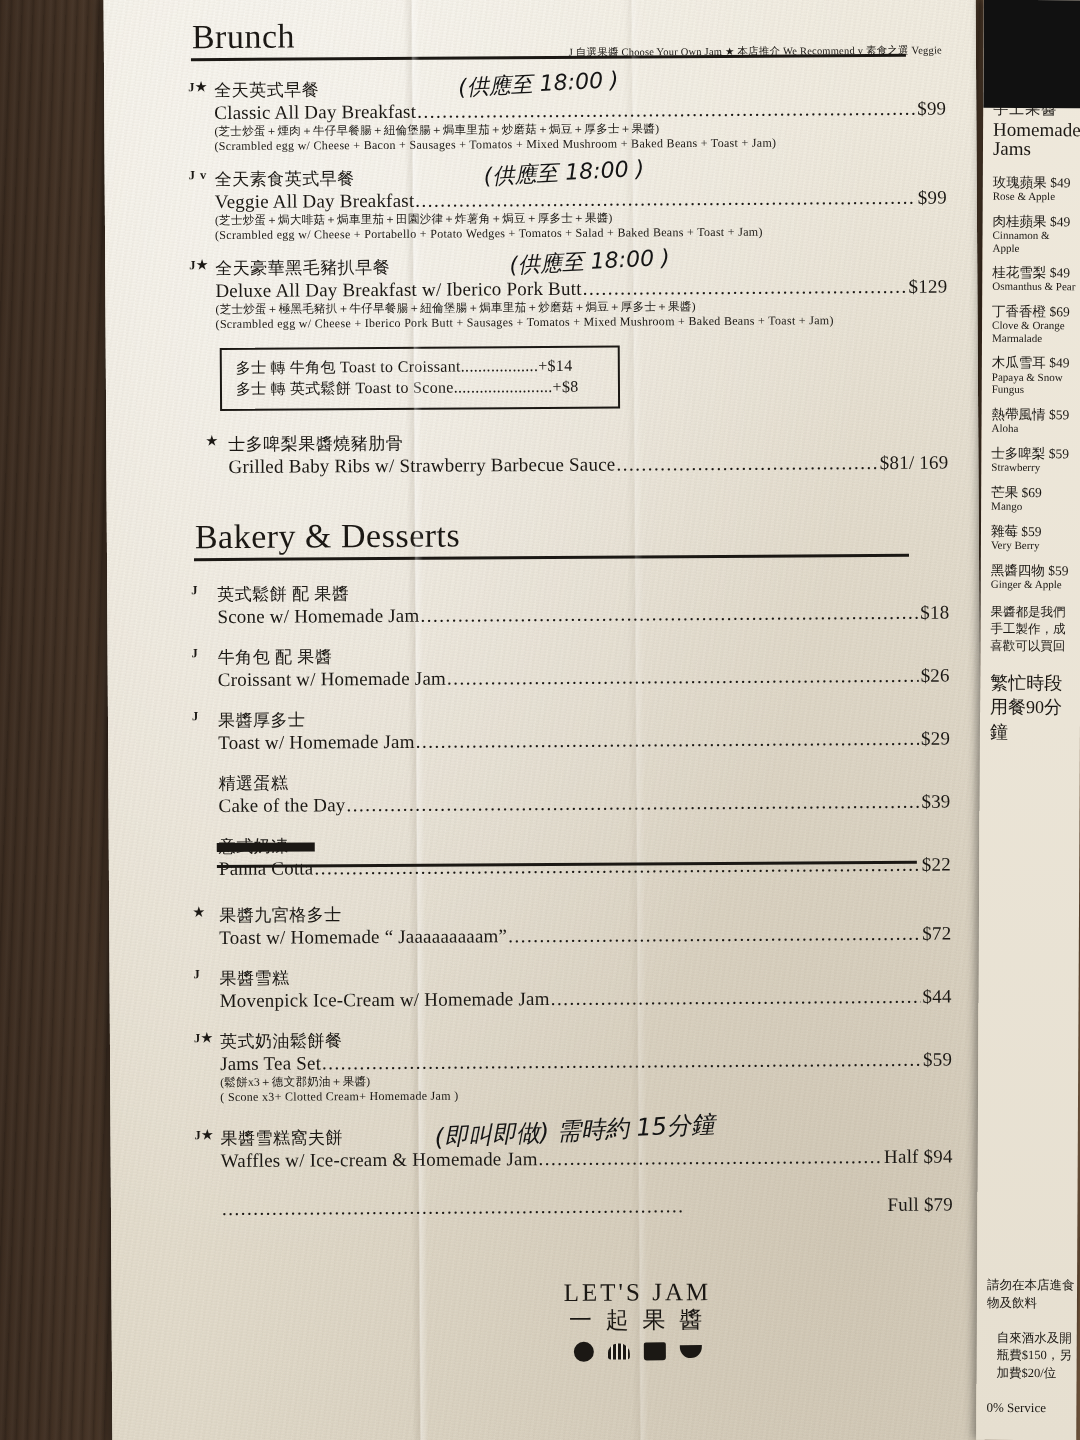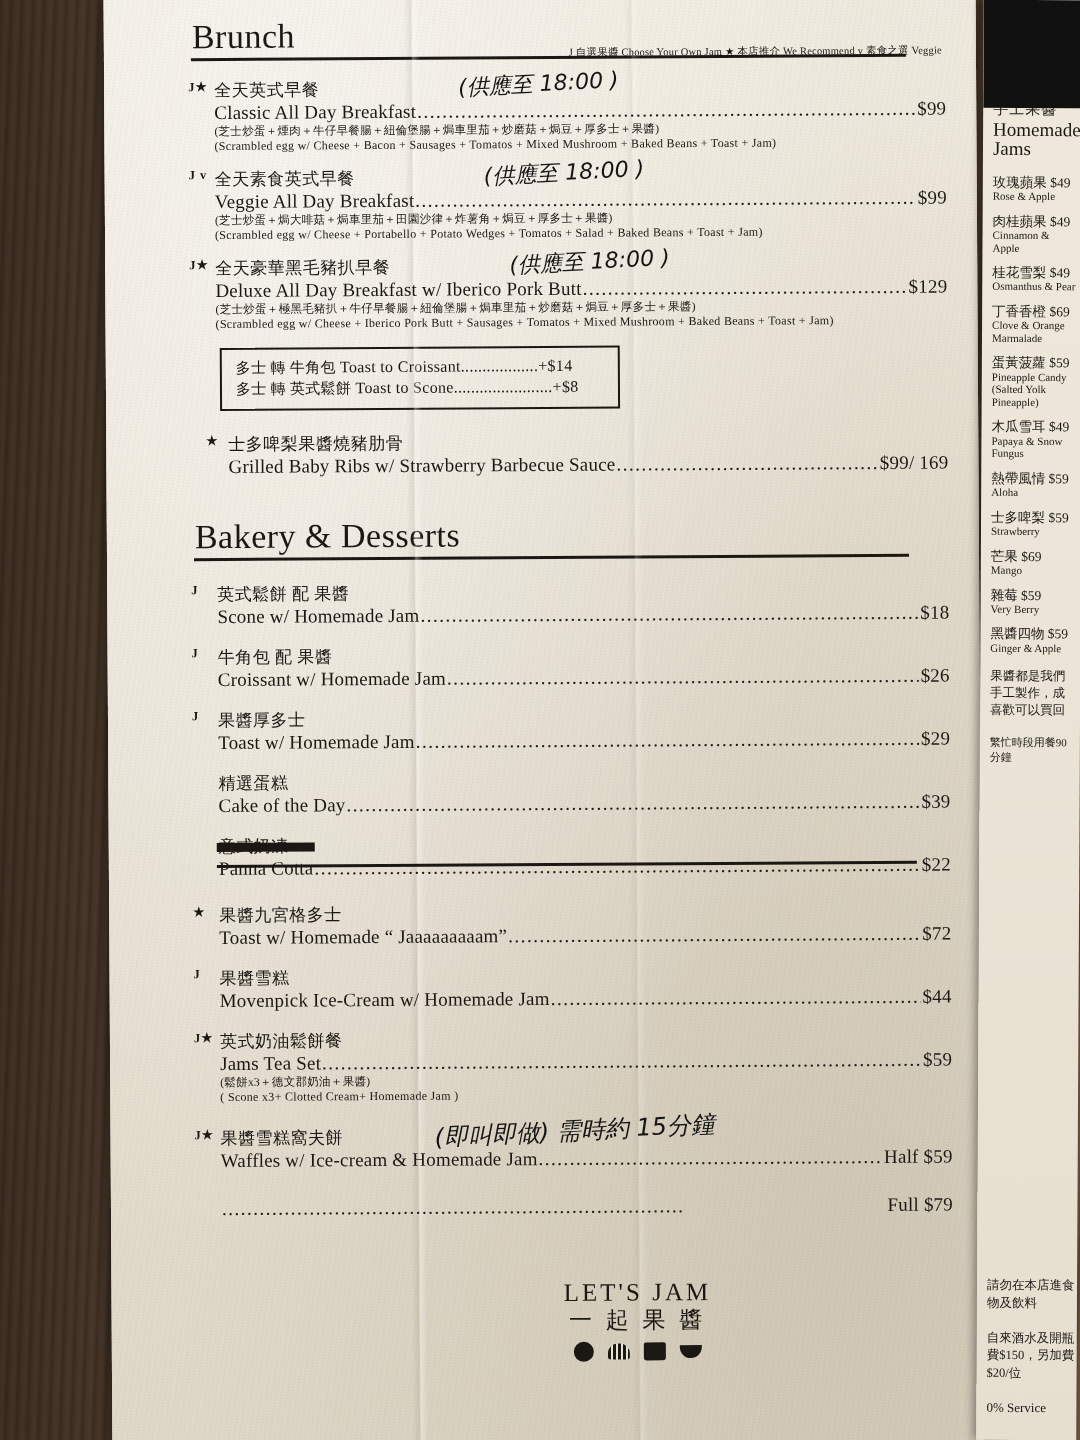--- a/index.html
+++ b/index.html
@@ -69,23 +69,23 @@
   .side-black-bar {
     position: absolute; left: 0; top: 0; width: 100px; height: 108px;
     background: #111;
   }
   .side-title-cn { font-size: 15px; letter-spacing: 1px; margin: 0 0 1px 0; }
   .side-title-en { font-size: 19px; line-height: 1.02; font-weight: 400; margin: 0 0 16px 0; }
   .jam-row { margin-bottom: 11px; line-height: 1.14; }
   .jam-cn { font-size: 13.5px; }
   .jam-en { font-size: 11px; }
   .side-note { font-size: 12.5px; line-height: 1.35; margin-top: 14px; }
-  .side-note2 { font-size: 11px; line-height: 1.35; margin-top: 16px; }
+  .side-note2 { font-size: 18px; line-height: 1.35; margin-top: 16px; }
   .side-foot { position: absolute; left: 10px; bottom: 128px; font-size: 12.5px; line-height: 1.4; }
-  .side-foot2 { position: absolute; left: 10px; bottom: 58px; font-size: 12.5px; line-height: 1.4; }
+  .side-foot2 { position: absolute; left: 20px; bottom: 58px; font-size: 12.5px; line-height: 1.4; }
   .side-service { position: absolute; left: 10px; bottom: 24px; font-size: 13px; }
 
   
   .section-head {
     font-size: 34px;
     font-weight: 400;
     letter-spacing: .5px;
     margin: 0 0 2px 4px;
     font-family: "Liberation Serif", serif;
   }
@@ -218,21 +218,21 @@
         <span class="cnx">多士 轉 英式鬆餅</span>
         <span>Toast to Scone</span><span>.......................</span><span>+$8</span>
       </div>
     </div>
 
     <div class="item" style="margin-top:22px; margin-left:16px">
       <span class="flags" style="width:22px">★</span><span class="cn">士多啤梨果醬燒豬肋骨</span>
       <div class="en-line" style="margin-left:22px">
         <span class="en-name">Grilled Baby Ribs w/ Strawberry Barbecue Sauce</span>
         <span class="dots">......................................................................................................................</span>
-        <span class="price">$99/ 169</span>
+        <span class="price">$81/ 169</span>
       </div>
     </div>
   </div>
 
   <div style="margin-top:40px">
     <h1 class="section-head">Bakery &amp; Desserts</h1>
     <div class="rule"></div>
 
     <div class="item" style="margin-top:22px">
       <span class="flags">J</span><span class="cn">英式鬆餅 配 果醬</span>
@@ -309,21 +309,21 @@
       <div class="sub-cn">(鬆餅x3＋德文郡奶油＋果醬)</div>
       <div class="sub-en">( Scone x3+ Clotted Cream+ Homemade Jam )</div>
     </div>
 
     <div class="item" style="margin-top:22px">
       <span class="flags">J★</span><span class="cn">果醬雪糕窩夫餅</span>
       <span class="hand" style="left:240px; top:-10px; font-size:24px">(即叫即做) 需時約 15分鐘</span>
       <div class="en-line">
         <span class="en-name">Waffles w/ Ice-cream &amp; Homemade Jam</span>
         <span class="dots">......................................................................................................................</span>
-        <span class="price">Half $59</span>
+        <span class="price">Half $94</span>
       </div>
       <div class="en-line" style="margin-top:26px">
         <span class="dots">..........................................................................</span>
         <span class="price">Full $79</span>
       </div>
     </div>
   </div>
 
   <div class="footer-logo">
     <div class="logo-en">LET'S  JAM</div>
@@ -352,24 +352,20 @@
   </div>
   <div class="jam-row">
     <div class="jam-cn">桂花雪梨 $49</div>
     <div class="jam-en">Osmanthus &amp; Pear</div>
   </div>
   <div class="jam-row">
     <div class="jam-cn">丁香香橙 $69</div>
     <div class="jam-en">Clove &amp; Orange Marmalade</div>
   </div>
   <div class="jam-row">
-    <div class="jam-cn">蛋黃菠蘿 $59</div>
-    <div class="jam-en">Pineapple Candy (Salted Yolk Pineapple)</div>
-  </div>
-  <div class="jam-row">
     <div class="jam-cn">木瓜雪耳 $49</div>
     <div class="jam-en">Papaya &amp; Snow Fungus</div>
   </div>
   <div class="jam-row">
     <div class="jam-cn">熱帶風情 $59</div>
     <div class="jam-en">Aloha</div>
   </div>
   <div class="jam-row">
     <div class="jam-cn">士多啤梨 $59</div>
     <div class="jam-en">Strawberry</div>

